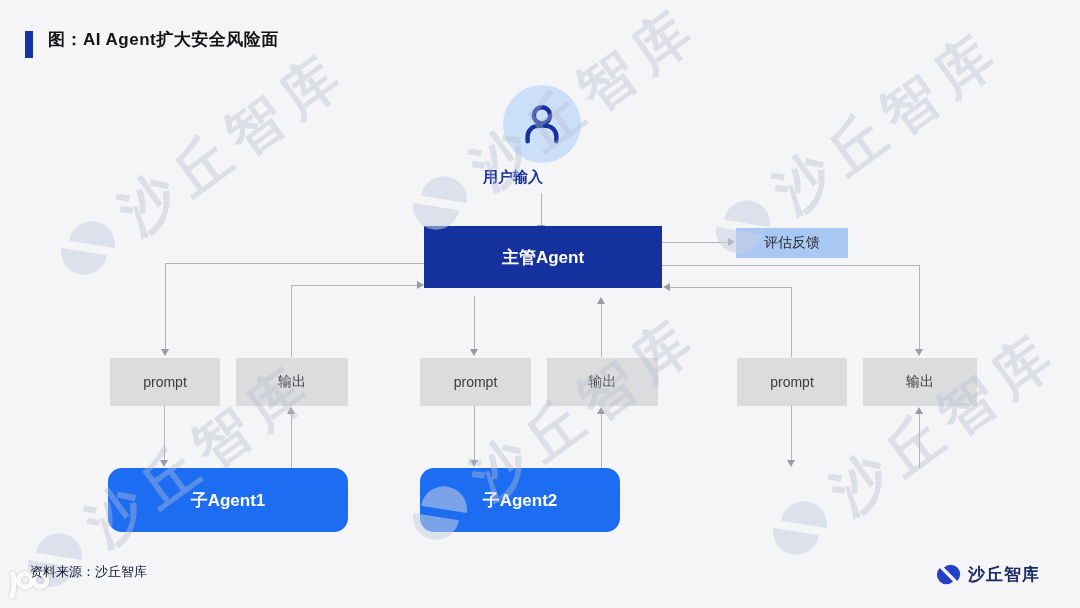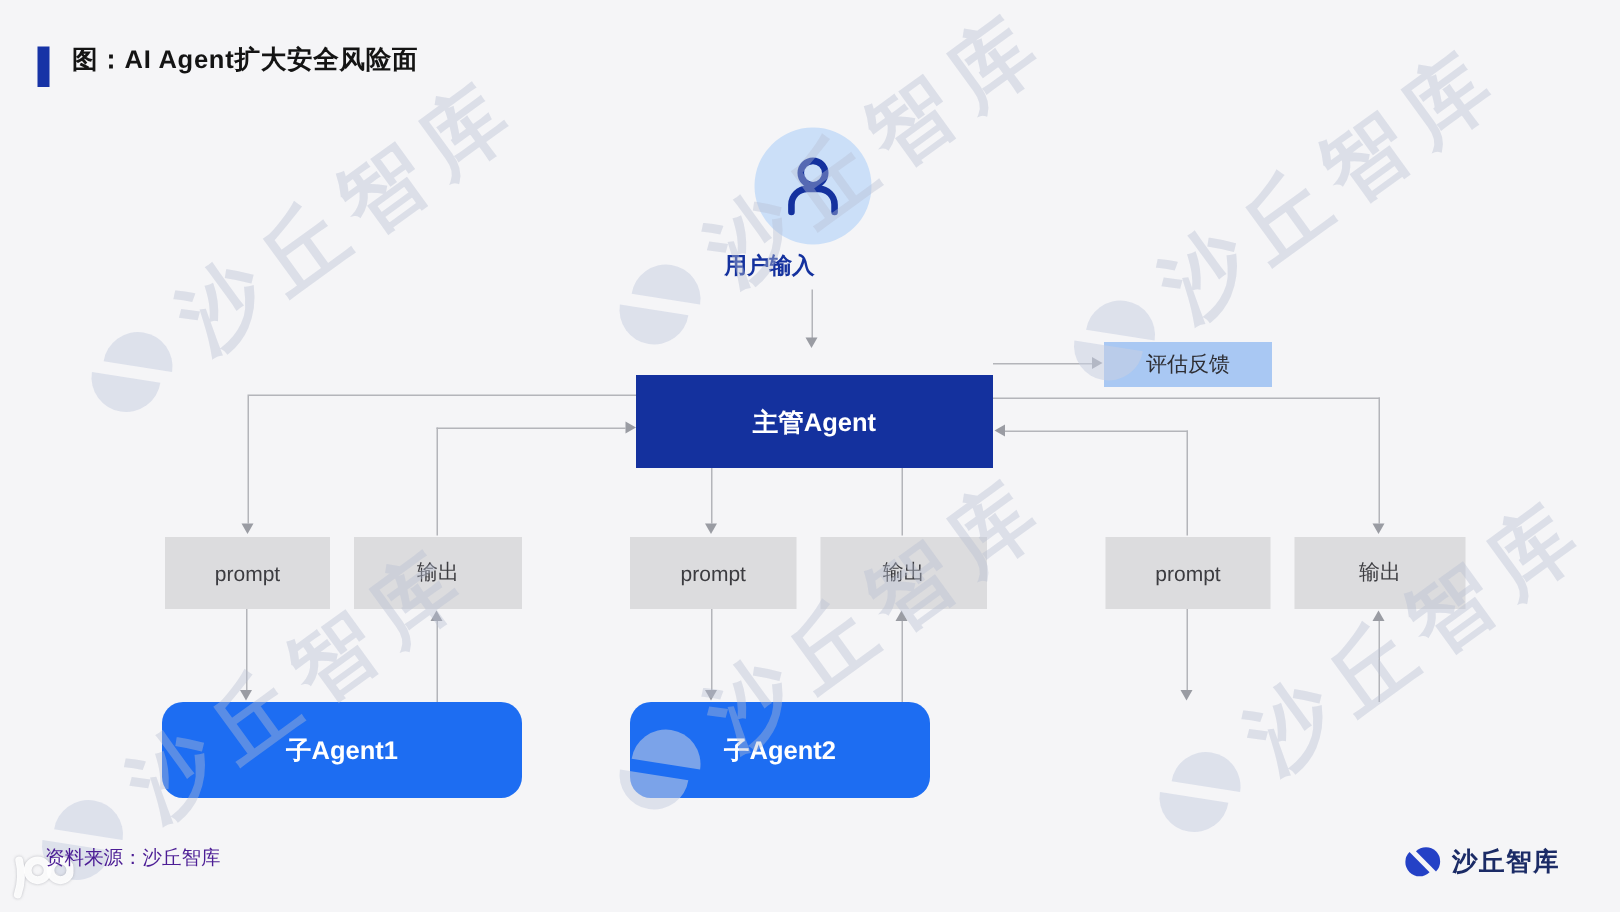--- a/index.html
+++ b/index.html
@@ -28,41 +28,41 @@
   .ah.left {border-width:4.5px 7px 4.5px 0;border-color:transparent #9A9CA3 transparent transparent;}
   
   .wm{position:absolute;display:flex;align-items:center;gap:14px;transform:rotate(-36deg);
       transform-origin:33px 33px;pointer-events:none;z-index:6;}
   .wm-text{font-size:56px;font-weight:bold;letter-spacing:10px;color:rgba(182,190,209,0.40);
            white-space:nowrap;line-height:1;}
   .wm2{position:absolute;left:5px;top:566px;display:flex;align-items:center;gap:4px;z-index:7;
        pointer-events:none;filter:drop-shadow(0 0 1px rgba(160,162,170,.75));}
   .wm2-text{font-size:25px;font-weight:bold;color:rgba(255,255,255,0.92);letter-spacing:3px;}
   
-  .source{position:absolute;left:30px;top:563px;font-size:13px;color:#4c1d95;z-index:8;}
+  .source{position:absolute;left:30px;top:563px;font-size:13px;color:#0f172a;z-index:8;}
   .brand{position:absolute;right:40px;top:561px;display:flex;align-items:center;gap:6px;z-index:8;}
   .brand-text{font-size:17px;font-weight:bold;color:#1B2B66;letter-spacing:1px;}
 </style>
 </head>
 <body>
 
 <div class="page">
 
   <div class="title-bar"></div>
   <div class="page-title">图：AI Agent扩大安全风险面</div>
 
   <div class="user-circle">
     <svg width="46" height="46" viewBox="0 0 48 48">
       <circle cx="24" cy="15" r="8.5" fill="none" stroke="#14319E" stroke-width="4.6"></circle>
       <path d="M9 42 V37 c0-6.1 4.9-11 11-11 h8 c6.1 0 11 4.9 11 11 V42" fill="none" stroke="#14319E" stroke-width="4.6" stroke-linecap="round"></path>
     </svg>
   </div>
   <div class="user-label">用户输入</div>
 
-  <div class="node supervisor" style="left:424px;top:250px;width:238px;height:62px;">主管Agent</div>
+  <div class="node supervisor" style="left:424px;top:226px;width:238px;height:62px;">主管Agent</div>
   <div class="node feedback" style="left:736px;top:228px;width:112px;height:30px;">评估反馈</div>
 
   <div class="node graybox" style="left:110px;top:358px;width:110px;height:48px;">prompt</div>
   <div class="node graybox" style="left:236px;top:358px;width:112px;height:48px;">输出</div>
   <div class="node subagent" style="left:108px;top:468px;width:240px;height:64px;">子Agent1</div>
 
   <div class="node graybox" style="left:420px;top:358px;width:111px;height:48px;">prompt</div>
   <div class="node graybox" style="left:547px;top:358px;width:111px;height:48px;">输出</div>
   <div class="node subagent" style="left:420px;top:468px;width:200px;height:64px;">子Agent2</div>
 

